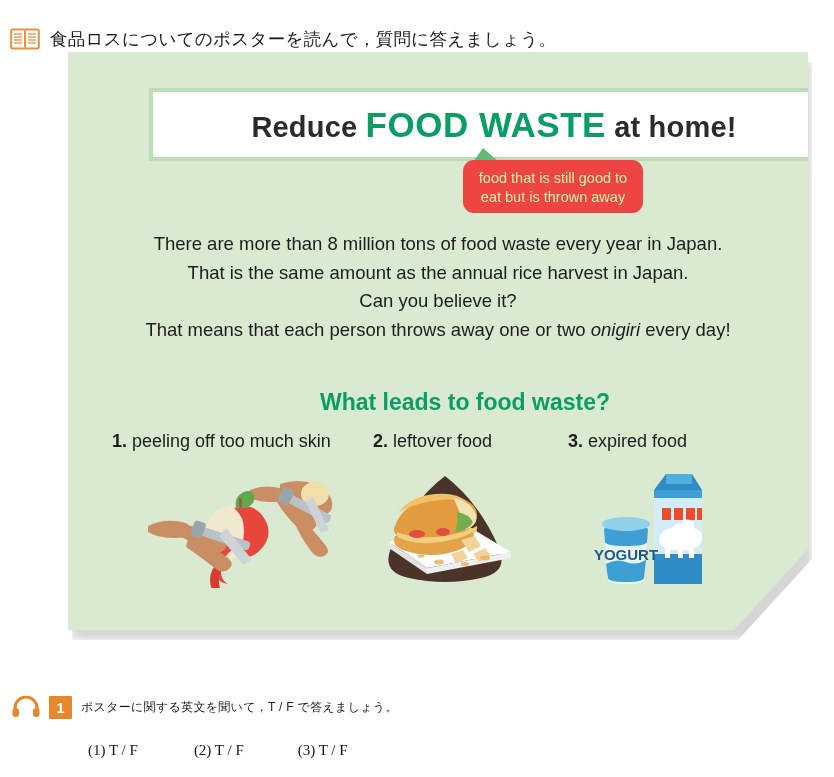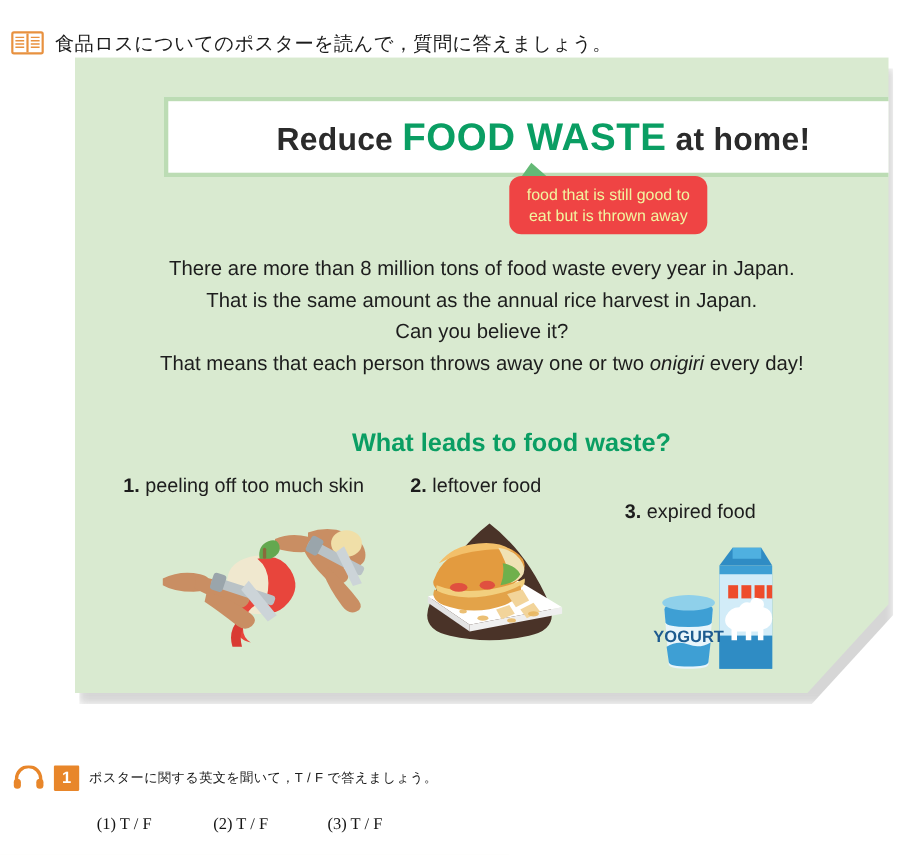--- a/index.html
+++ b/index.html
@@ -136,21 +136,21 @@
     font-size: 18px;
     color: #1d1d1d;
     white-space: nowrap;
     line-height: 1.1;
   }
   .cause-label b { font-weight: bold; }
   .cause-art { position: relative; margin-top: 16px; }
 
   .c1 { left: 44px; width: 260px; }
   .c2 { left: 305px; width: 150px; }
-  .c3 { left: 500px; width: 160px; margin-top: 24px; }
+  .c3 { left: 500px; width: 160px; }
   .c1 .cause-art { width: 230px; height: 120px; left: 18px; }
   .c2 .cause-art { width: 160px; height: 120px; left: -8px; }
   .c3 .cause-art { width: 160px; height: 120px; left: 8px; }
 
   
   .q-row {
     position: absolute;
     left: 12px; top: 692px;
     display: flex; align-items: center; gap: 9px;
     height: 30px;

